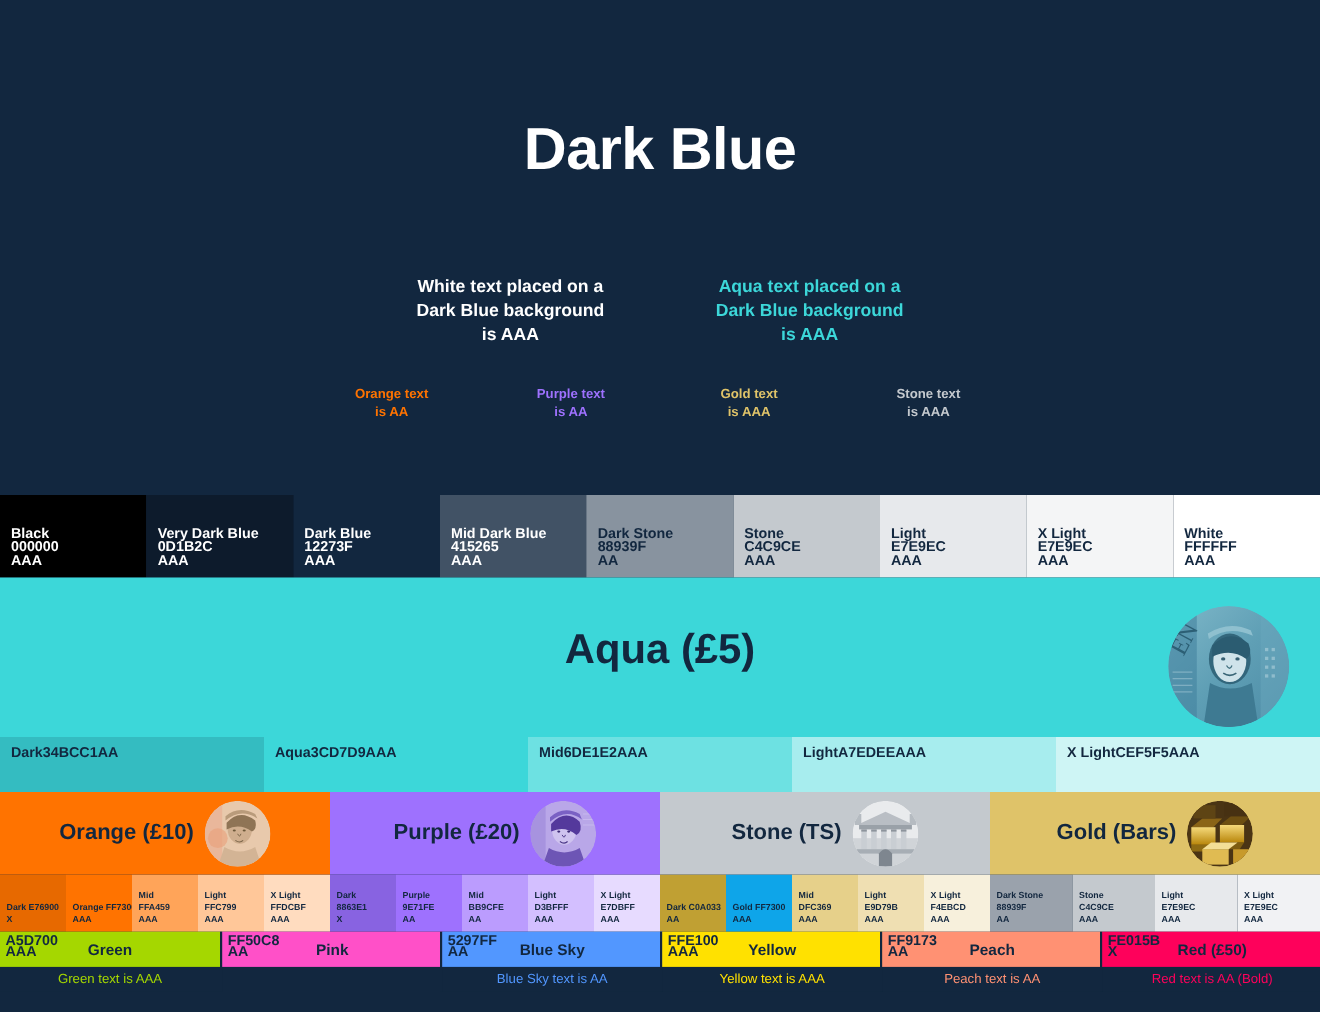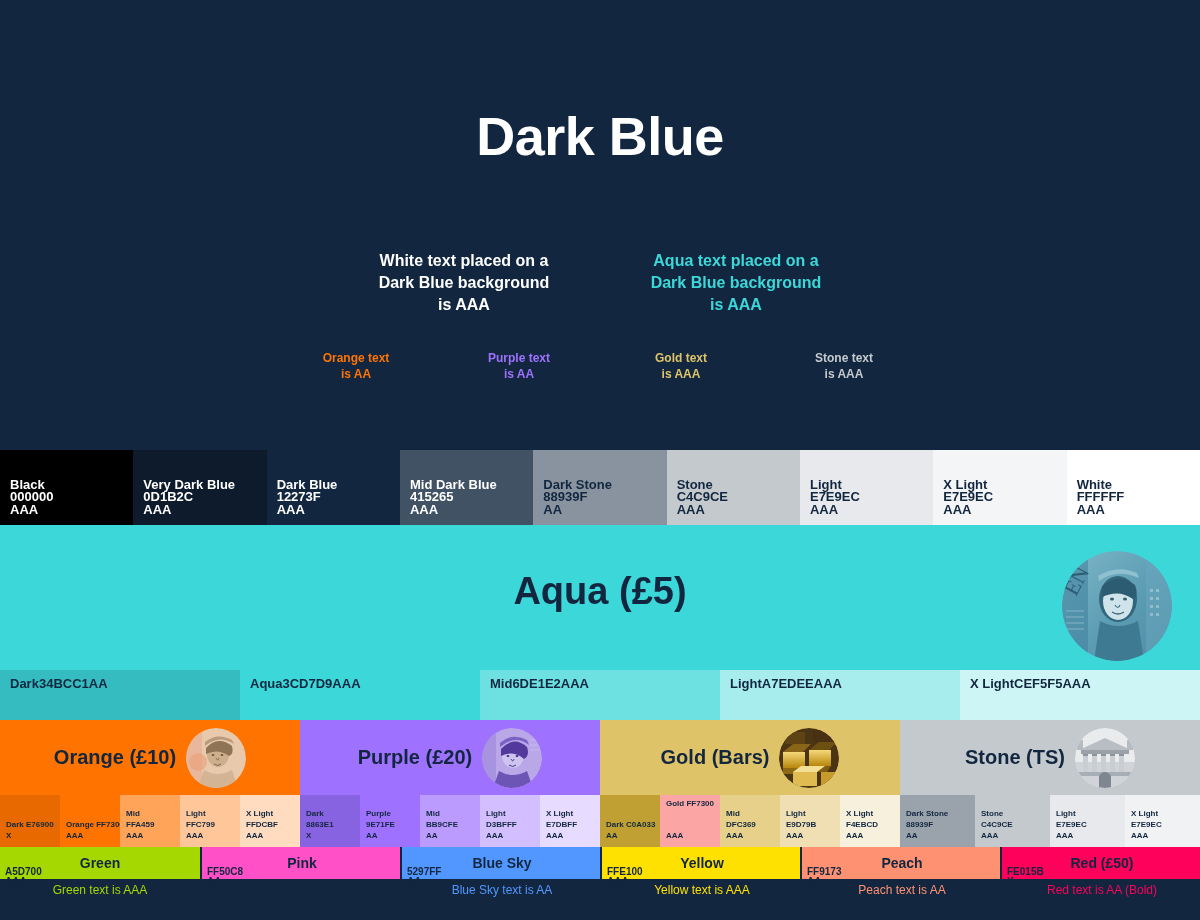--- a/index.html
+++ b/index.html
@@ -146,22 +146,22 @@
   }
   .accent .swatch-top {
     position: relative;
     width: 200px; height: 32px;
     display: flex;
     align-items: center;
     justify-content: center;
   }
   .accent .meta {
     position: absolute;
-    left: 5px; top: 20px;
-    font-size: 10px;
+    left: 5px; top: 3px;
+    font-size: 13px;
     font-weight: bold;
     line-height: 10px;
     color: #12273F;
     text-align: left;
   }
   .accent .meta span { display: block; }
   .accent .aname {
     color: #12273F;
     font-size: 14px;
     font-weight: bold;
@@ -377,50 +377,20 @@
     <path d="M17 43 q14 8 28 0 l6 17 l-40 0z" fill="#6d55b5"></path>
     <g opacity=".3" stroke="#efeaff" stroke-width=".8">
       <line x1="48" y1="12" x2="58" y2="12"></line>
               <line x1="48" y1="17" x2="58" y2="17"></line>
       <line x1="48" y1="22" x2="58" y2="22"></line>
             </g>
     </g>
         </svg>
       </div>
     </div>
-    <div class="quad-cell" style="background: rgb(223, 195, 105);">
-      <div class="qtitle" style="color: rgb(18, 39, 63);">Gold (Bars)</div>
-      <div class="coin-sm">
-    <svg class="art" viewBox="0 0 60 60">
-          <defs>
-            <clipPath id="cg">
-              <circle cx="30" cy="30" r="30"></circle>
-            </clipPath>
-    <linearGradient id="gb" x1="0" y1="0" x2="0" y2="1">
-              <stop offset="0%" stop-color="#f5d97a"></stop>
-              <stop offset="100%" stop-color="#b8860b"></stop>
-            </linearGradient>
-          </defs>
-    <g clip-path="url(#cg)">
-            <rect width="60" height="60" fill="#4a3414"></rect>
-    <path d="M4 24 l10 -8 l18 0 l-8 8 z" fill="#8a6417"></path>
-    <path d="M30 22 l10 -8 l18 0 l-8 8 z" fill="#6d4f12"></path>
-    <rect x="4" y="24" width="22" height="16" fill="url(#gb)"></rect>
-    <path d="M4 40 l22 0 l-4 6 l-18 0z" fill="#8d6a13"></path>
-    <rect x="30" y="22" width="22" height="16" fill="url(#gb)"></rect>
-    <path d="M30 38 l22 0 l-4 6 l-18 0z" fill="#7d5d11"></path>
-    <rect x="14" y="44" width="24" height="14" fill="#e0bb52"></rect>
-    <path d="M14 44 l8 -6 l24 0 l-8 6z" fill="#f3de96"></path>
-    <rect x="42" y="44" width="18" height="14" fill="#c79a2c"></rect>
-    <rect x="6" y="4" width="20" height="12" fill="#5e4414"></rect>
-    <rect x="34" y="2" width="22" height="12" fill="#473112"></rect>
-    </g>
-        </svg>
-      </div>
-    </div>
     <div class="quad-cell" style="background: rgb(196, 201, 206);">
       <div class="qtitle" style="color: rgb(18, 39, 63);">Stone (TS)</div>
       <div class="coin-sm">
     <svg class="art" viewBox="0 0 60 60">
           <defs>
             <clipPath id="cs">
               <circle cx="30" cy="30" r="30"></circle>
             </clipPath>
           </defs>
     <g clip-path="url(#cs)">
@@ -445,20 +415,50 @@
     <rect x="0" y="44" width="60" height="4" fill="#a7aeb5"></rect>
     <path d="M24 48 q6 -8 12 0 l0 12 l-12 0z" fill="#7e868f"></path>
     <g fill="#b5bbc1">
               <rect x="2" y="12" width="6" height="10"></rect>
               <rect x="52" y="12" width="6" height="10"></rect>
             </g>
     </g>
         </svg>
       </div>
     </div>
+    <div class="quad-cell" style="background: rgb(223, 195, 105);">
+      <div class="qtitle" style="color: rgb(18, 39, 63);">Gold (Bars)</div>
+      <div class="coin-sm">
+    <svg class="art" viewBox="0 0 60 60">
+          <defs>
+            <clipPath id="cg">
+              <circle cx="30" cy="30" r="30"></circle>
+            </clipPath>
+    <linearGradient id="gb" x1="0" y1="0" x2="0" y2="1">
+              <stop offset="0%" stop-color="#f5d97a"></stop>
+              <stop offset="100%" stop-color="#b8860b"></stop>
+            </linearGradient>
+          </defs>
+    <g clip-path="url(#cg)">
+            <rect width="60" height="60" fill="#4a3414"></rect>
+    <path d="M4 24 l10 -8 l18 0 l-8 8 z" fill="#8a6417"></path>
+    <path d="M30 22 l10 -8 l18 0 l-8 8 z" fill="#6d4f12"></path>
+    <rect x="4" y="24" width="22" height="16" fill="url(#gb)"></rect>
+    <path d="M4 40 l22 0 l-4 6 l-18 0z" fill="#8d6a13"></path>
+    <rect x="30" y="22" width="22" height="16" fill="url(#gb)"></rect>
+    <path d="M30 38 l22 0 l-4 6 l-18 0z" fill="#7d5d11"></path>
+    <rect x="14" y="44" width="24" height="14" fill="#e0bb52"></rect>
+    <path d="M14 44 l8 -6 l24 0 l-8 6z" fill="#f3de96"></path>
+    <rect x="42" y="44" width="18" height="14" fill="#c79a2c"></rect>
+    <rect x="6" y="4" width="20" height="12" fill="#5e4414"></rect>
+    <rect x="34" y="2" width="22" height="12" fill="#473112"></rect>
+    </g>
+        </svg>
+      </div>
+    </div>
   </div>
 <div class="quad-swatches" id="quad-swatches">
     <div class="qs-group">
       <div class="qs qs-5" style="background: rgb(231, 105, 0); color: rgb(18, 39, 63);">
         <span>Dark E76900</span>
         <span>X</span>
       </div>
       <div class="qs qs-5" style="background: rgb(255, 115, 0); color: rgb(18, 39, 63);">
         <span>Orange FF7300</span>
         <span>AAA</span>
@@ -504,21 +504,21 @@
         <span>X Light</span>
         <span>E7DBFF</span>
         <span>AAA</span>
       </div>
     </div>
     <div class="qs-group">
       <div class="qs qs-5" style="background: rgb(192, 160, 51); color: rgb(18, 39, 63);">
         <span>Dark C0A033</span>
         <span>AA</span>
       </div>
-      <div class="qs qs-5" style="background: #fca5a5; color: rgb(18, 39, 63); gap: 21px;">
+      <div class="qs qs-5" style="background: #0ea5e9; color: rgb(18, 39, 63);">
         <span>Gold FF7300</span>
         <span>AAA</span>
       </div>
       <div class="qs qs-5" style="background: rgb(230, 208, 138); color: rgb(18, 39, 63);">
         <span>Mid</span>
         <span>DFC369</span>
         <span>AAA</span>
       </div>
       <div class="qs qs-5" style="background: rgb(239, 223, 178); color: rgb(18, 39, 63);">
         <span>Light</span>

